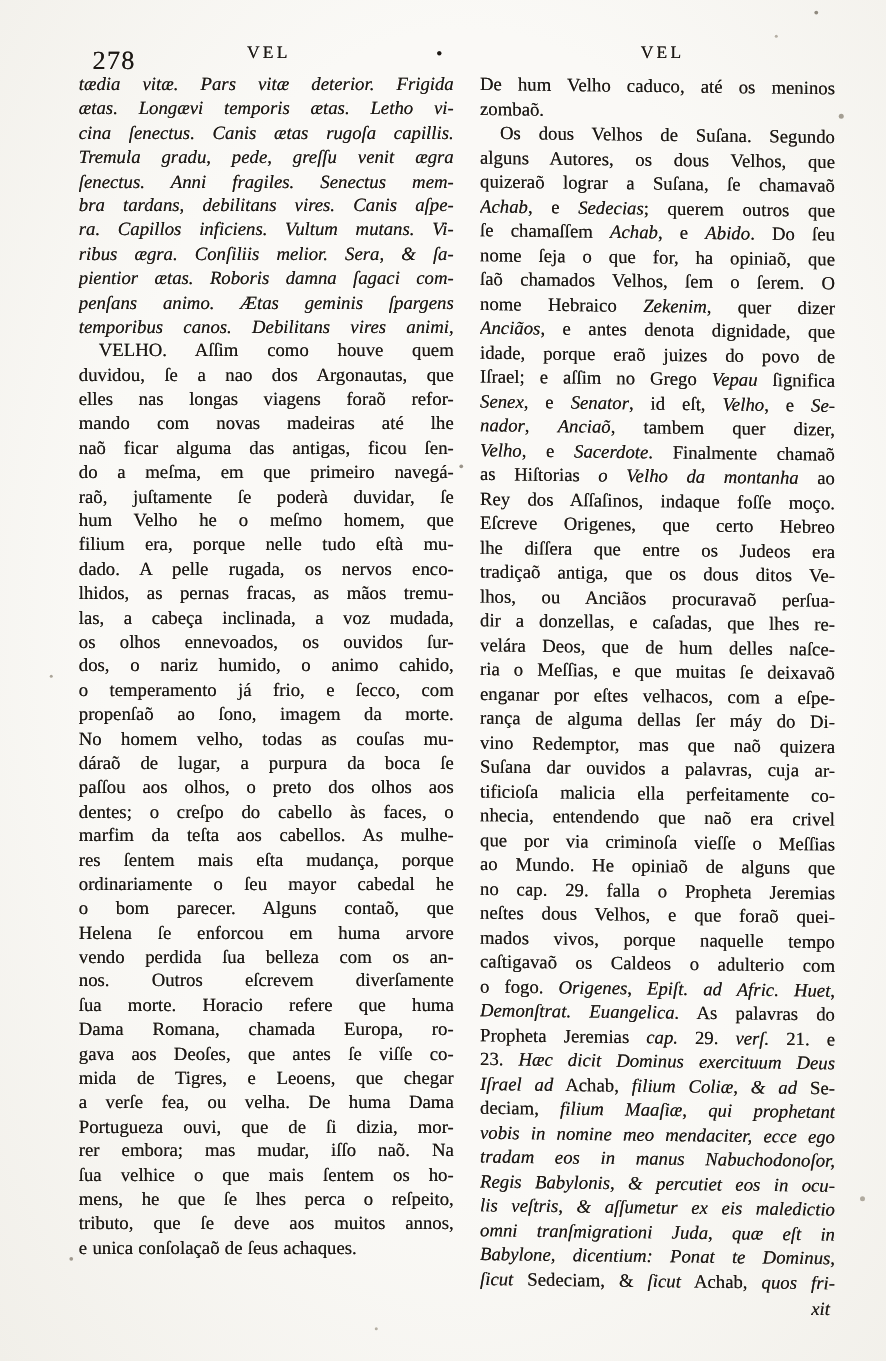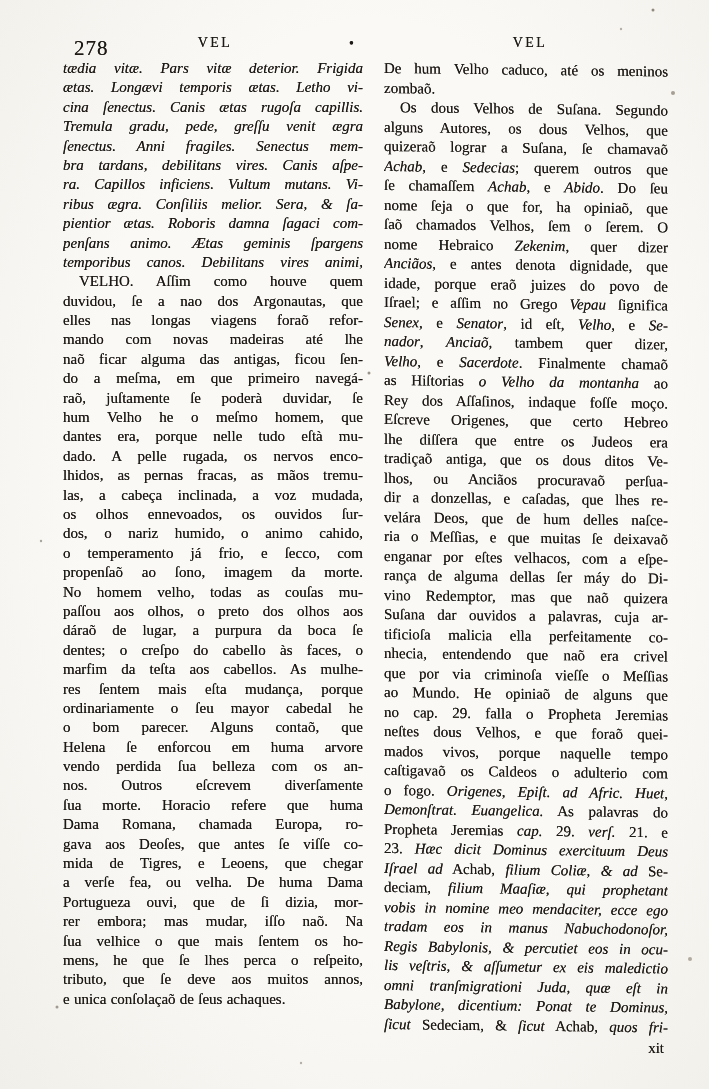--- a/index.html
+++ b/index.html
@@ -24,21 +24,21 @@
     height:19.4px;overflow:hidden;
     text-align:justify;text-align-last:justify;
     word-spacing:.5px;
   }
   .col-right .tline{height:19.5px;}
   .tline.end{text-align-last:left;}
   .tline.ind{padding-left:16px;}
   .tline i{font-style:italic;}
   .catchword{
     position:absolute;left:384px;top:1040px;width:280px;
-    text-align:right;font-size:15px;
+    text-align:right;font-size:15px;font-style:italic;
   }
   .specks{position:absolute;left:0;top:0;width:1px;height:1px;}
   .specks::before{
     content:"";position:absolute;width:2px;height:2px;border-radius:50%;
     background:transparent;
     box-shadow:
       672px 92px 0 1px #a49e93,
       652px 9px 0 0.5px #8f897e,
       620px 28px 0 0.2px #b5afa4,
       368px 372px 0 0.5px #9a948a,
@@ -70,31 +70,31 @@
       <div class="tline"><i>penſans animo. Ætas geminis ſpargens</i></div>
       <div class="tline"><i>temporibus canos. Debilitans vires animi,</i></div>
       <div class="tline ind">VELHO. Aſſim como houve quem</div>
       <div class="tline">duvidou, ſe a nao dos Argonautas, que</div>
       <div class="tline">elles nas longas viagens foraõ refor-</div>
       <div class="tline">mando com novas madeiras até lhe</div>
       <div class="tline">naõ ficar alguma das antigas, ficou ſen-</div>
       <div class="tline">do a meſma, em que primeiro navegá-</div>
       <div class="tline">raõ, juſtamente ſe poderà duvidar, ſe</div>
       <div class="tline">hum Velho he o meſmo homem, que</div>
-      <div class="tline">dantes era, porque nelle tudo eſtà mu-</div>
+      <div class="tline">filium era, porque nelle tudo eſtà mu-</div>
       <div class="tline">dado. A pelle rugada, os nervos enco-</div>
       <div class="tline">lhidos, as pernas fracas, as mãos tremu-</div>
       <div class="tline">las, a cabeça inclinada, a voz mudada,</div>
       <div class="tline">os olhos ennevoados, os ouvidos ſur-</div>
       <div class="tline">dos, o nariz humido, o animo cahido,</div>
       <div class="tline">o temperamento já frio, e ſecco, com</div>
       <div class="tline">propenſaõ ao ſono, imagem da morte.</div>
       <div class="tline">No homem velho, todas as couſas mu-</div>
+      <div class="tline">dáraõ de lugar, a purpura da boca ſe</div>
       <div class="tline">paſſou aos olhos, o preto dos olhos aos</div>
-      <div class="tline">dáraõ de lugar, a purpura da boca ſe</div>
       <div class="tline">dentes; o creſpo do cabello às faces, o</div>
       <div class="tline">marfim da teſta aos cabellos. As mulhe-</div>
       <div class="tline">res ſentem mais eſta mudança, porque</div>
       <div class="tline">ordinariamente o ſeu mayor cabedal he</div>
       <div class="tline">o bom parecer. Alguns contaõ, que</div>
       <div class="tline">Helena ſe enforcou em huma arvore</div>
       <div class="tline">vendo perdida ſua belleza com os an-</div>
       <div class="tline">nos. Outros eſcrevem diverſamente</div>
       <div class="tline">ſua morte. Horacio refere que huma</div>
       <div class="tline">Dama Romana, chamada Europa, ro-</div>

